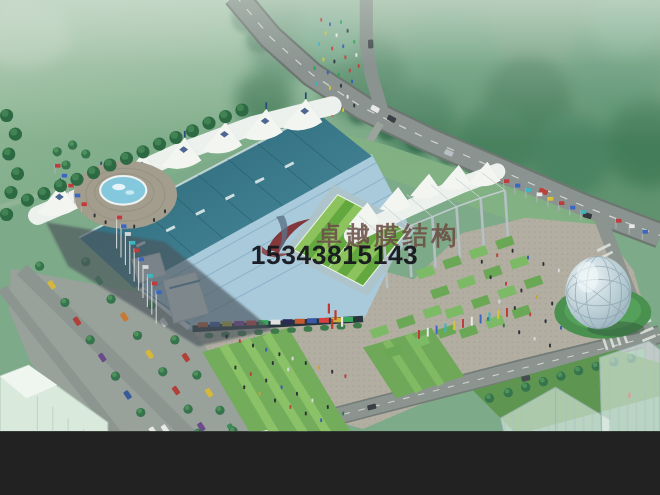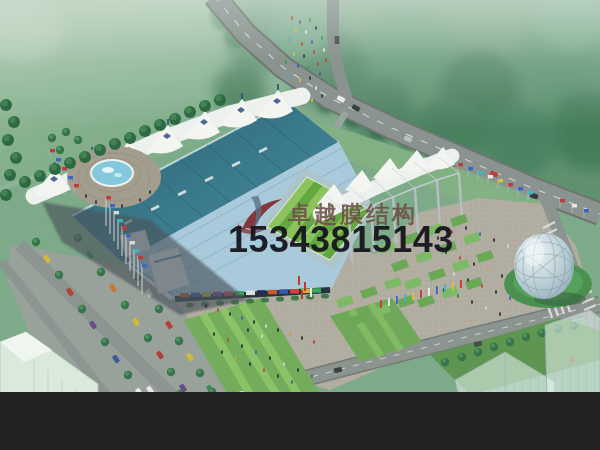--- a/index.html
+++ b/index.html
@@ -3,21 +3,21 @@
 <meta charset="utf-8">
 <style>
   html,body{margin:0;padding:0;background:#222;}
   #frame{position:relative;width:600px;height:392px;overflow:hidden;
          font-family:"Liberation Sans",sans-serif;background:#7daa88;}
   #scene{position:absolute;left:0;top:0;}
   .wm{position:absolute;pointer-events:none;white-space:nowrap;}
   #wm-cn{left:288px;top:199px;font-size:23px;font-weight:bold;
          letter-spacing:3px;color:var(--wm-company-color,#6b5046);opacity:.88;
          text-shadow:0 0 1px rgba(255,255,255,.2);}
-  #wm-phone{left:228px;top:219px;font-size:36px;font-weight:bold;
+  #wm-phone{left:228px;top:219px;font-size:24px;font-weight:bold;
             letter-spacing:.5px;color:var(--wm-phone-color,#15151d);opacity:.94;}
   #wm-logo{left:236px;top:192px;}
 </style>
 </head>
 <body>
 
 <div id="frame">
 <svg id="scene" width="600" height="450" viewBox="0 0 600 450" xmlns="http://www.w3.org/2000/svg">
   <defs>
     <linearGradient id="gLawn" x1="0" y1="0" x2="1" y2="1">

